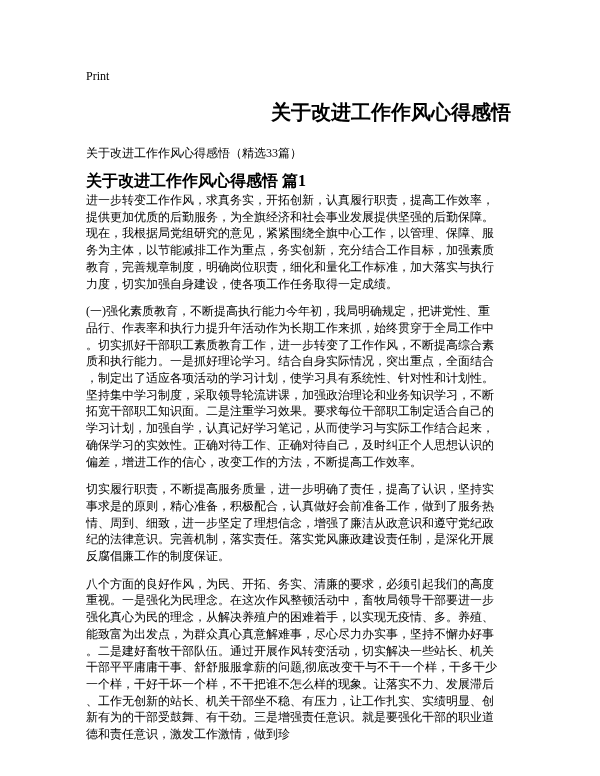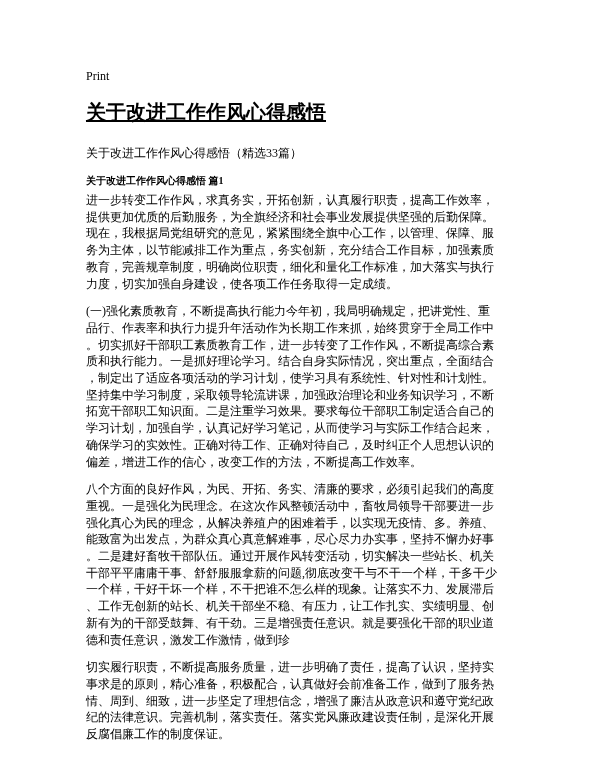--- a/index.html
+++ b/index.html
@@ -20,33 +20,32 @@
     }
     .print-label {
       font-size: 12px;
       line-height: 14px;
       color: #000000;
       display: inline-block;
     }
     .article-title {
       font-size: 20px;
       font-weight: 700;
-      text-align: left;
+      text-align: right;
       margin: 16px 0 0 0;
       line-height: 24px;
-      text-decoration: underline;
     }
     .article-subtitle {
       font-size: 12px;
       font-weight: 400;
       margin: 21px 0 8px 0;
       line-height: 16px;
     }
     .section-heading {
-      font-size: 10px;
+      font-size: 16px;
       font-weight: 700;
       margin: 11px 0 3px 0;
       line-height: 17px;
     }
     .para {
       font-size: 12px;
       line-height: 16.7px;
       margin: 0 12px 11px 0;
       word-break: break-all;
       line-break: anywhere;
@@ -62,16 +61,16 @@
   <h1 class="article-title">关于改进工作作风心得感悟</h1>
 
   <div class="article-subtitle">关于改进工作作风心得感悟（精选33篇）</div>
 
   <h2 class="section-heading">关于改进工作作风心得感悟 篇1</h2>
 
   <p class="para">进一步转变工作作风，求真务实，开拓创新，认真履行职责，提高工作效率，提供更加优质的后勤服务，为全旗经济和社会事业发展提供坚强的后勤保障。现在，我根据局党组研究的意见，紧紧围绕全旗中心工作，以管理、保障、服务为主体，以节能减排工作为重点，务实创新，充分结合工作目标，加强素质教育，完善规章制度，明确岗位职责，细化和量化工作标准，加大落实与执行力度，切实加强自身建设，使各项工作任务取得一定成绩。</p>
 
   <p class="para">(一)强化素质教育，不断提高执行能力今年初，我局明确规定，把讲党性、重品行、作表率和执行力提升年活动作为长期工作来抓，始终贯穿于全局工作中。切实抓好干部职工素质教育工作，进一步转变了工作作风，不断提高综合素质和执行能力。一是抓好理论学习。结合自身实际情况，突出重点，全面结合，制定出了适应各项活动的学习计划，使学习具有系统性、针对性和计划性。坚持集中学习制度，采取领导轮流讲课，加强政治理论和业务知识学习，不断拓宽干部职工知识面。二是注重学习效果。要求每位干部职工制定适合自己的学习计划，加强自学，认真记好学习笔记，从而使学习与实际工作结合起来，确保学习的实效性。正确对待工作、正确对待自己，及时纠正个人思想认识的偏差，增进工作的信心，改变工作的方法，不断提高工作效率。</p>
 
+  <p class="para">切实履行职责，不断提高服务质量，进一步明确了责任，提高了认识，坚持实事求是的原则，精心准备，积极配合，认真做好会前准备工作，做到了服务热情、周到、细致，进一步坚定了理想信念，增强了廉洁从政意识和遵守党纪政纪的法律意识。完善机制，落实责任。落实党风廉政建设责任制，是深化开展反腐倡廉工作的制度保证。</p>
+
   <p class="para">八个方面的良好作风，为民、开拓、务实、清廉的要求，必须引起我们的高度重视。一是强化为民理念。在这次作风整顿活动中，畜牧局领导干部要进一步强化真心为民的理念，从解决养殖户的困难着手，以实现无疫情、多。养殖、能致富为出发点，为群众真心真意解难事，尽心尽力办实事，坚持不懈办好事。二是建好畜牧干部队伍。通过开展作风转变活动，切实解决一些站长、机关干部平平庸庸干事、舒舒服服拿薪的问题,彻底改变干与不干一个样，干多干少一个样，干好干坏一个样，不干把谁不怎么样的现象。让落实不力、发展滞后、工作无创新的站长、机关干部坐不稳、有压力，让工作扎实、实绩明显、创新有为的干部受鼓舞、有干劲。三是增强责任意识。就是要强化干部的职业道德和责任意识，激发工作激情，做到珍</p>
-
-  <p class="para">切实履行职责，不断提高服务质量，进一步明确了责任，提高了认识，坚持实事求是的原则，精心准备，积极配合，认真做好会前准备工作，做到了服务热情、周到、细致，进一步坚定了理想信念，增强了廉洁从政意识和遵守党纪政纪的法律意识。完善机制，落实责任。落实党风廉政建设责任制，是深化开展反腐倡廉工作的制度保证。</p>
 </div>
 
 </body></html>

